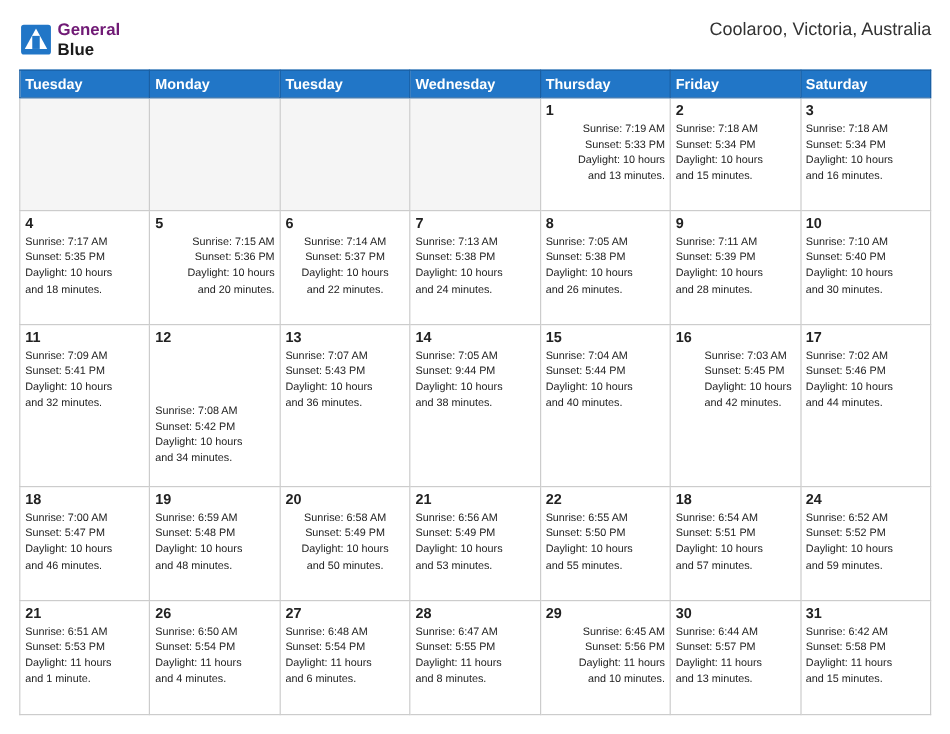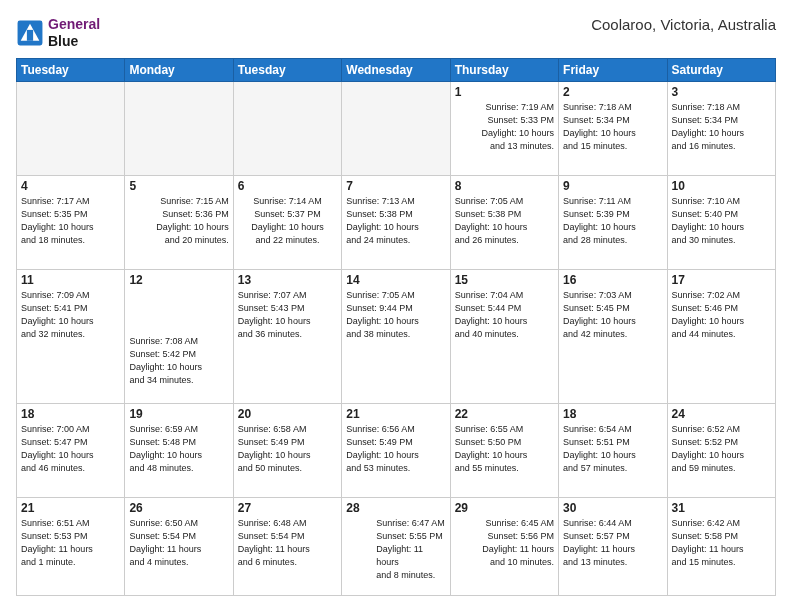--- a/index.html
+++ b/index.html
@@ -240,21 +240,21 @@
           </td>
           <td>
             <span class="day-num">15</span>
             <div class="day-info" style="white-space: pre-line;">Sunrise: 7:04 AM
 Sunset: 5:44 PM
 Daylight: 10 hours
 and 40 minutes.</div>
           </td>
           <td>
             <span class="day-num">16</span>
-            <div class="day-info" style="white-space: pre-line;">Sunrise: 7:03 AM
+            <div class="day-info" style="white-space: pre-line; margin-left: 24px;">Sunrise: 7:03 AM
 Sunset: 5:45 PM
 Daylight: 10 hours
 and 42 minutes.</div>
           </td>
           <td>
             <span class="day-num">17</span>
             <div class="day-info" style="white-space: pre-line;">Sunrise: 7:02 AM
 Sunset: 5:46 PM
 Daylight: 10 hours
 and 44 minutes.</div>
@@ -270,21 +270,21 @@
           </td>
           <td>
             <span class="day-num">19</span>
             <div class="day-info" style="white-space: pre-line;">Sunrise: 6:59 AM
 Sunset: 5:48 PM
 Daylight: 10 hours
 and 48 minutes.</div>
           </td>
           <td>
             <span class="day-num">20</span>
-            <div class="day-info" style="white-space: pre-line;">Sunrise: 6:58 AM
+            <div class="day-info" style="white-space: pre-line; text-align: center;">Sunrise: 6:58 AM
 Sunset: 5:49 PM
 Daylight: 10 hours
 and 50 minutes.</div>
           </td>
           <td>
             <span class="day-num">21</span>
             <div class="day-info" style="white-space: pre-line;">Sunrise: 6:56 AM
 Sunset: 5:49 PM
 Daylight: 10 hours
 and 53 minutes.</div>
@@ -328,21 +328,21 @@
           </td>
           <td>
             <span class="day-num">27</span>
             <div class="day-info" style="white-space: pre-line;">Sunrise: 6:48 AM
 Sunset: 5:54 PM
 Daylight: 11 hours
 and 6 minutes.</div>
           </td>
           <td>
             <span class="day-num">28</span>
-            <div class="day-info" style="white-space: pre-line; margin-left: 30px;">Sunrise: 6:47 AM
+            <div class="day-info" style="white-space: pre-line;">Sunrise: 6:47 AM
 Sunset: 5:55 PM
 Daylight: 11 hours
 and 8 minutes.</div>
           </td>
           <td>
             <span class="day-num">29</span>
             <div class="day-info" style="white-space: pre-line; text-align: right;">Sunrise: 6:45 AM
 Sunset: 5:56 PM
 Daylight: 11 hours
 and 10 minutes.</div>

